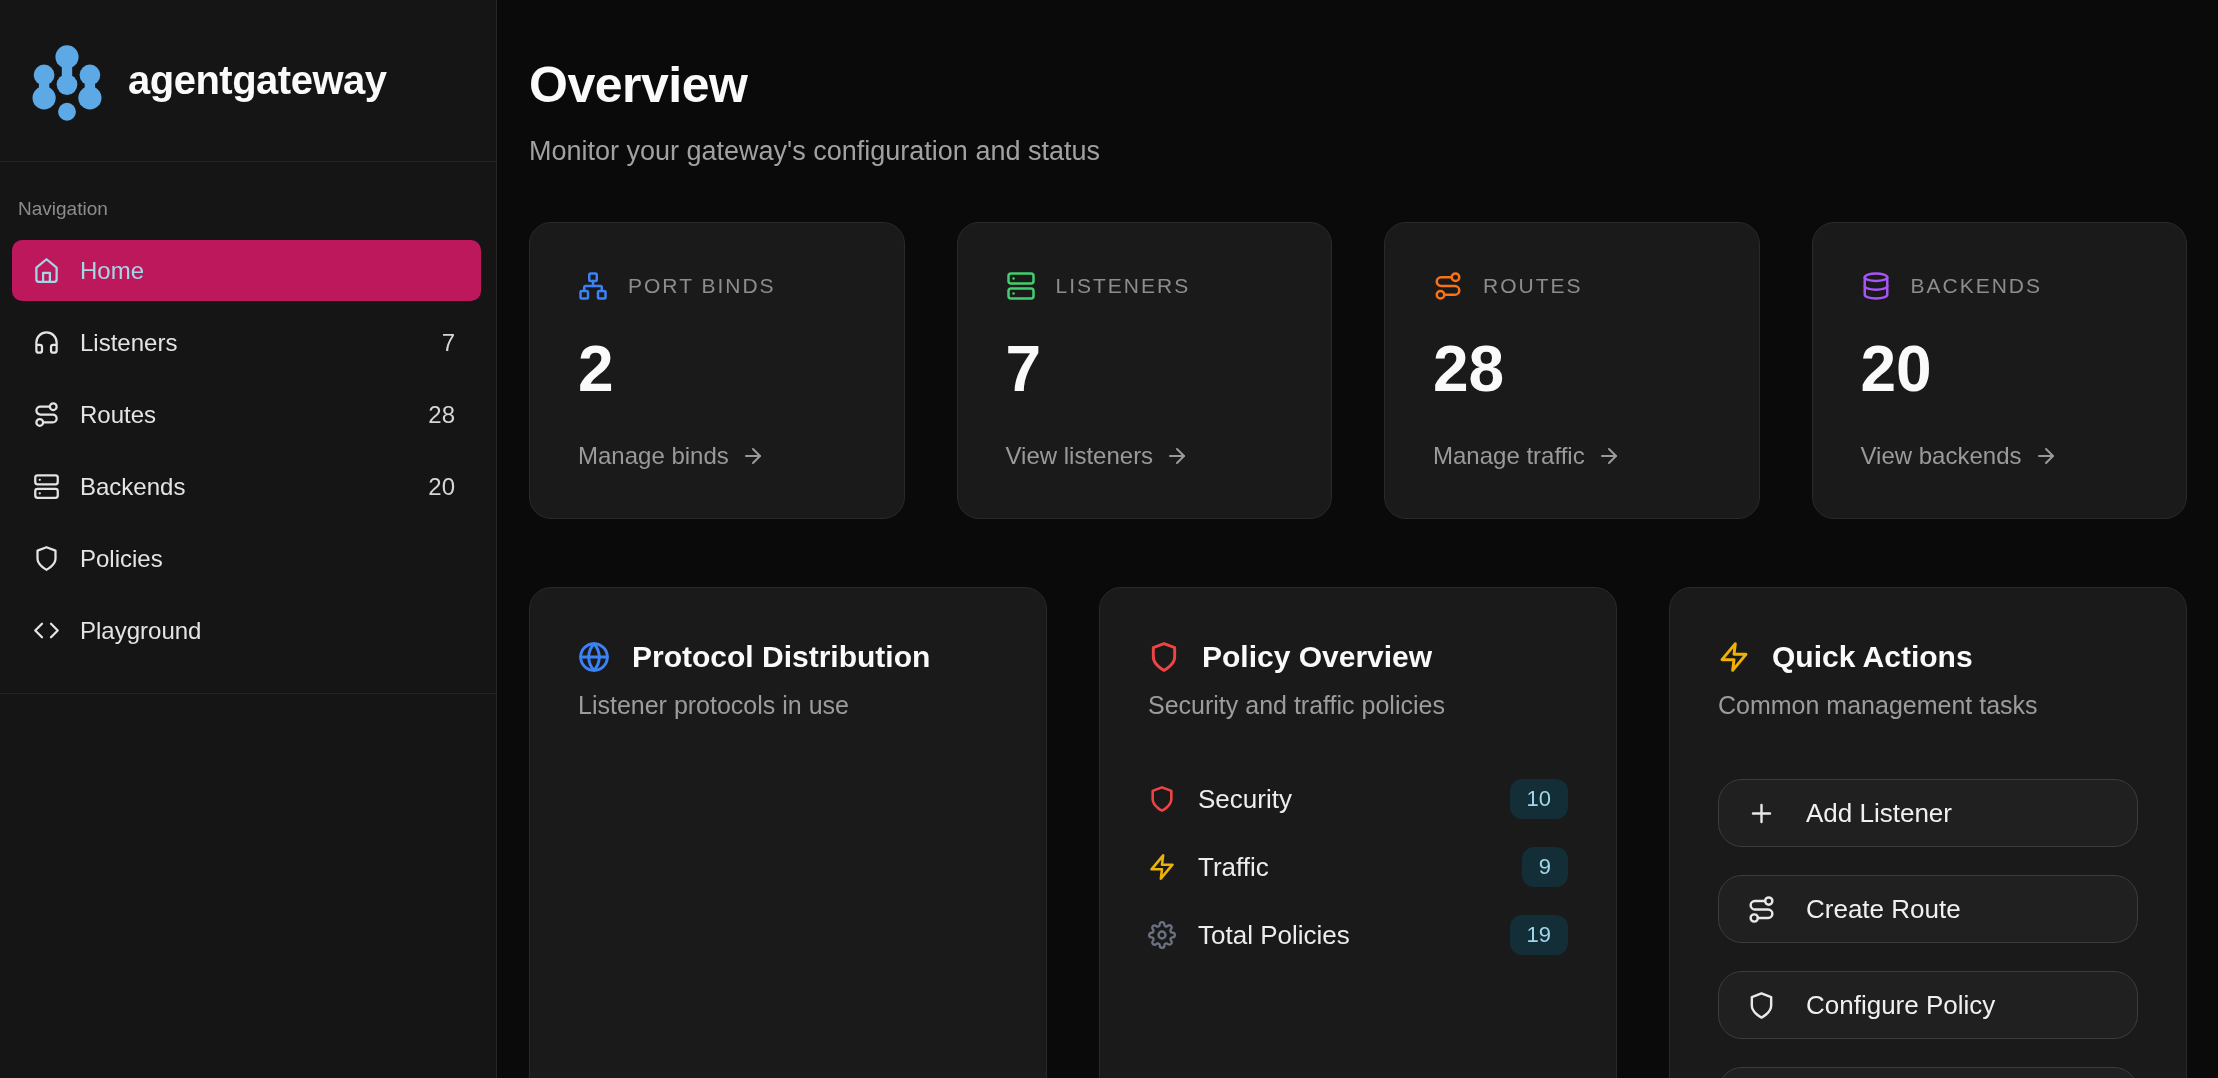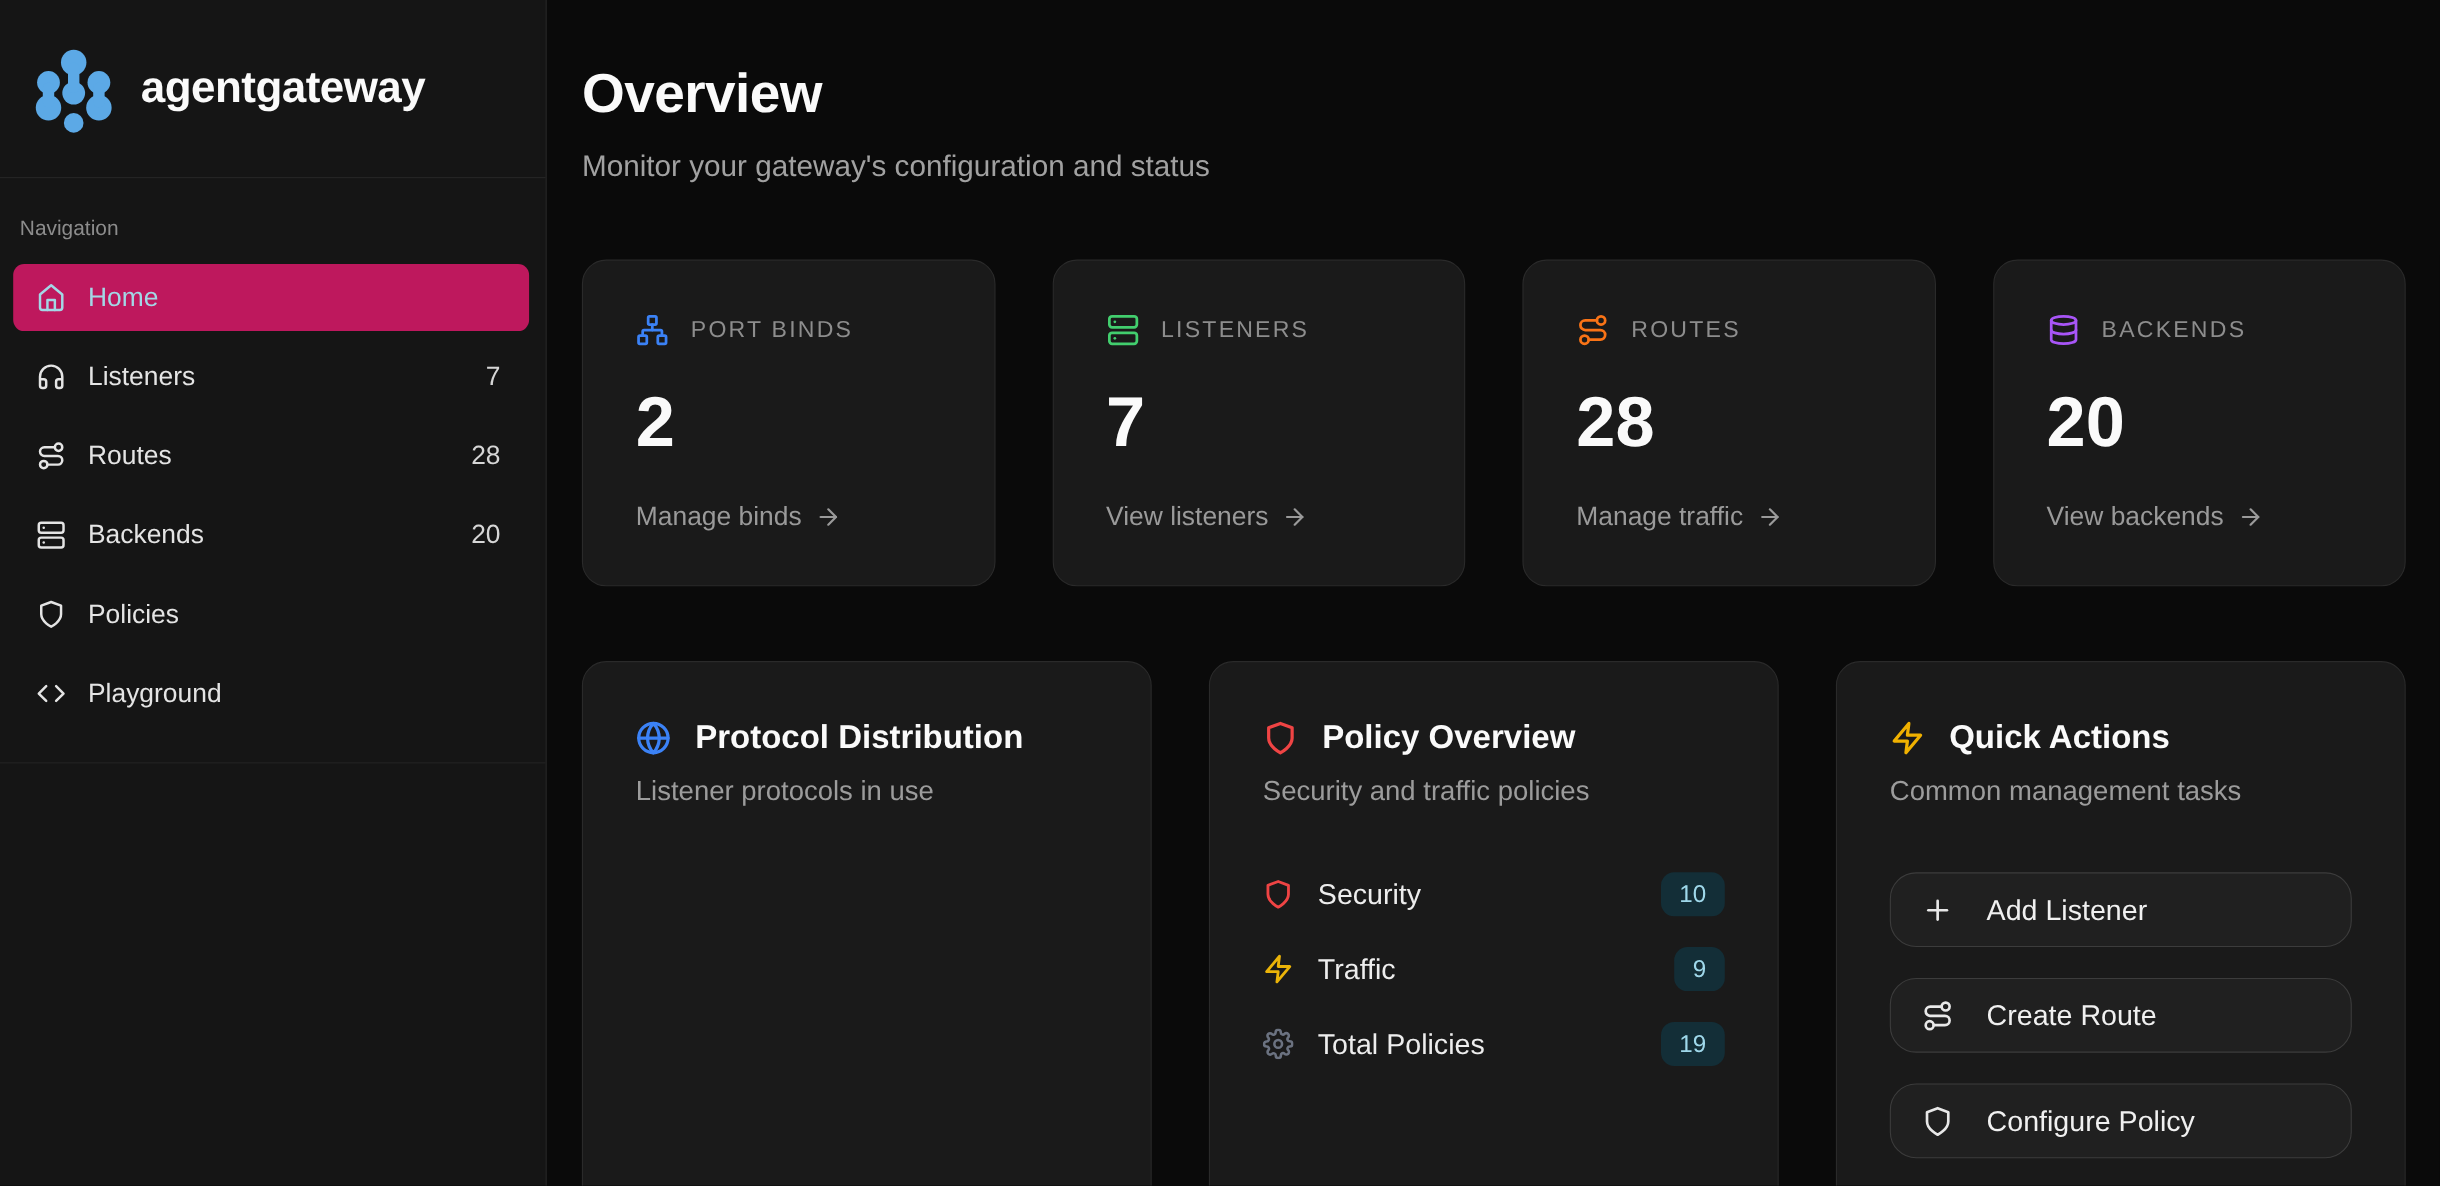--- a/index.html
+++ b/index.html
@@ -53,21 +53,21 @@
   .main {
     flex:1; height:100%;
     padding:57px 31px 0 32px;
     overflow:hidden;
   }
   .page-title { font-size:50px; font-weight:bold; letter-spacing:-0.5px; line-height:57px; color:#fafafa; }
   .page-subtitle { font-size:27px; color:#a1a1a1; margin-top:20px; line-height:34px; }
 
   
   .stats-grid {
-    margin-top:68px;
+    margin-top:54px;
     display:grid; grid-template-columns:repeat(4,1fr); gap:52px;
   }
   .stat-card {
     background:#1a1a1a;
     border:1px solid #2a2a2a;
     border-radius:22px;
     height:297px;
     padding:48px;
     display:flex; flex-direction:column;
   }

